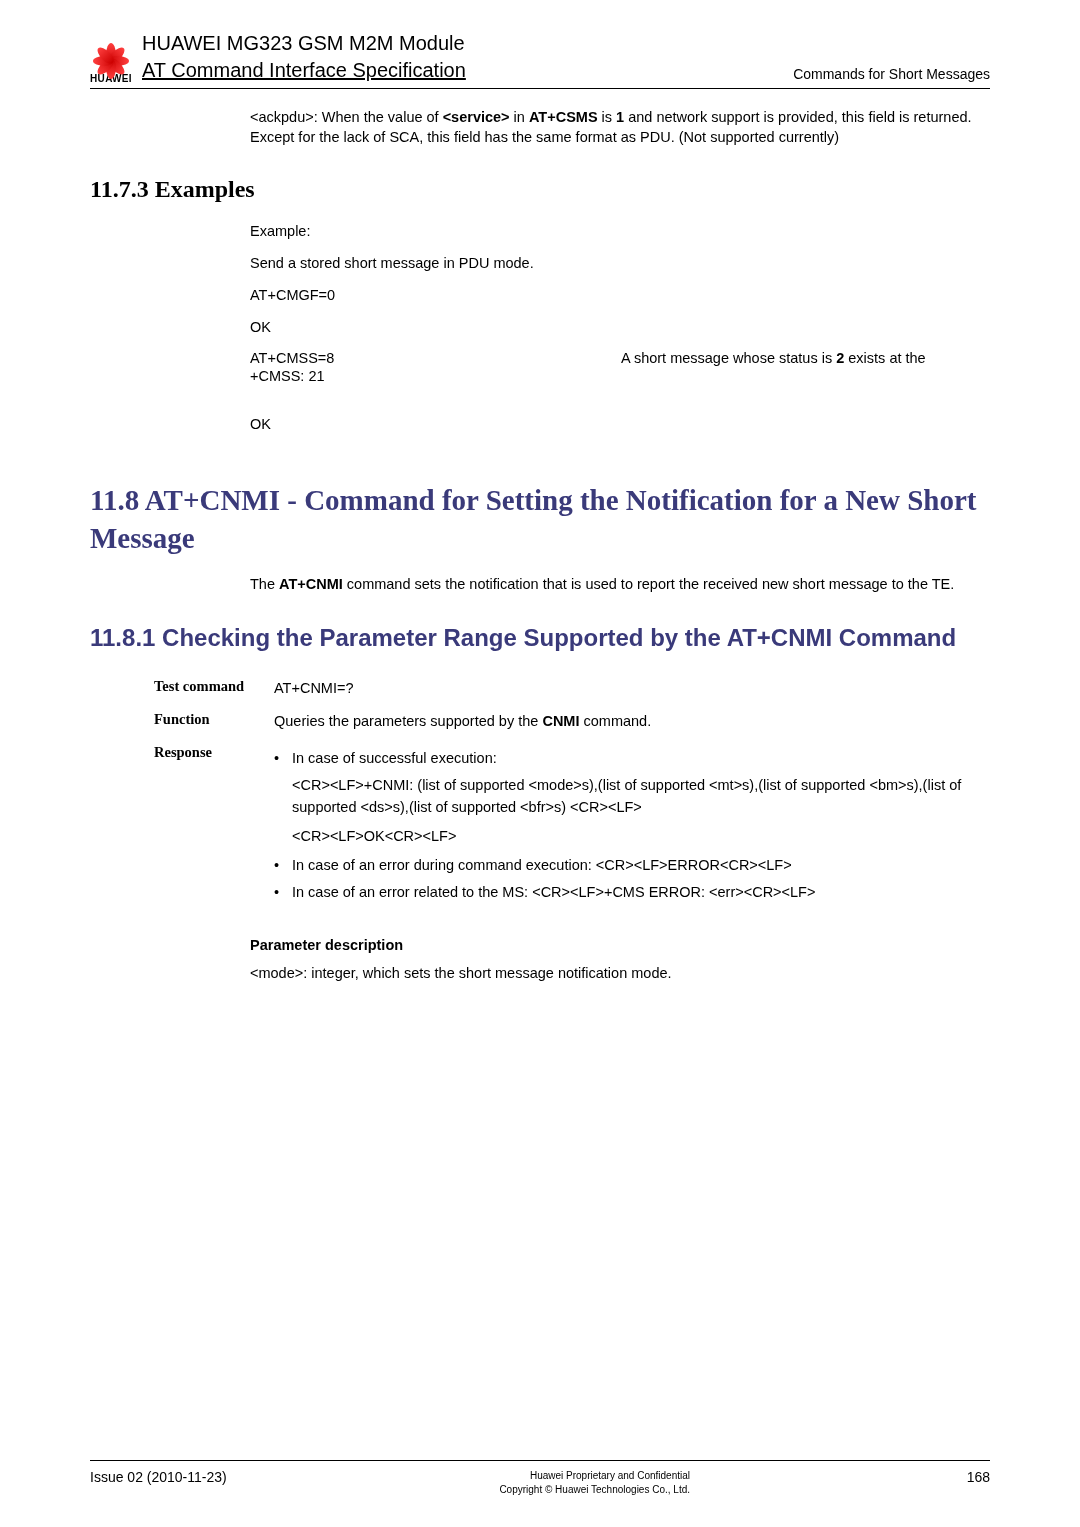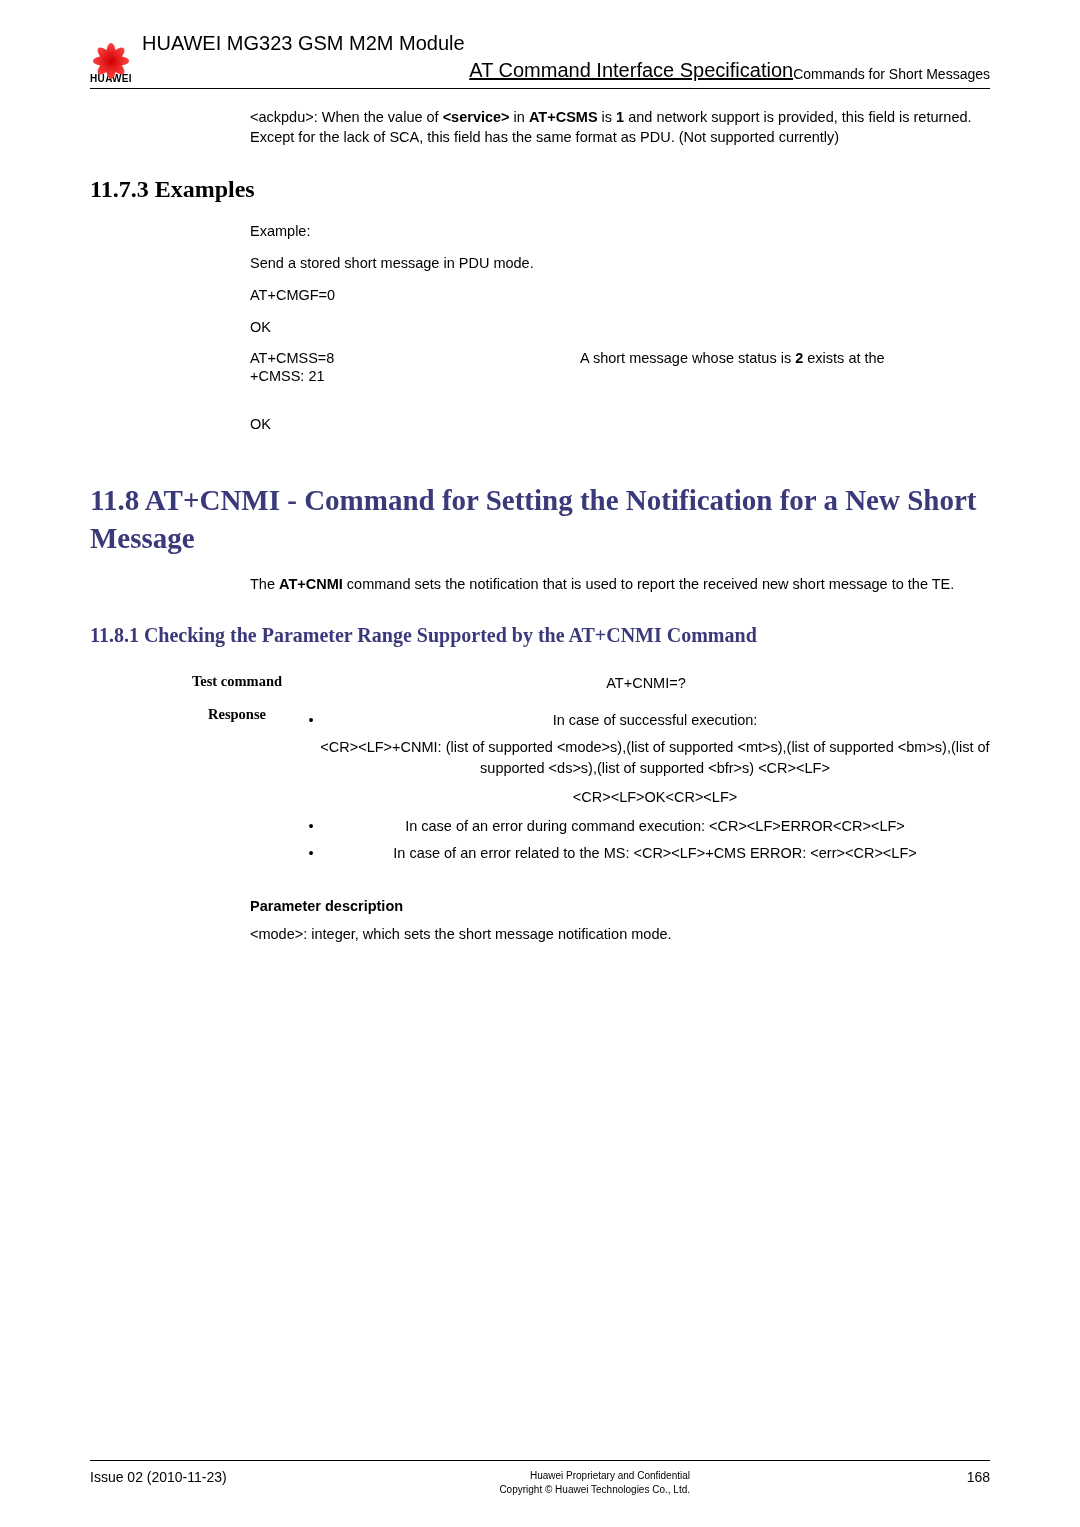--- a/index.html
+++ b/index.html
@@ -43,36 +43,36 @@
   }
   .p1{transform:rotate(0deg);} .p2{transform:rotate(45deg);} .p3{transform:rotate(90deg);}
   .p4{transform:rotate(135deg);} .p5{transform:rotate(180deg);} .p6{transform:rotate(225deg);}
   .p7{transform:rotate(270deg);} .p8{transform:rotate(315deg);}
   .logoname { font-size: 10px; font-weight: bold; color: #000; letter-spacing: 0.3px; margin-top:2px; }
   .hdr-left {
     flex: 1;
     font-size: 20px;
     line-height: 1.35;
   }
-  .hdr-left .under { text-decoration: underline; text-align: right; }
+  .hdr-left .under { text-decoration: underline; }
   .hdr-right {
     font-size: 14px;
     text-align: left;
     align-self: flex-end;
     padding-bottom: 2px;
   }
   .body-indent { padding-left: 160px; }
   .para { margin-bottom: 12px; line-height: 1.4; }
   h2.sec { font-family: "Book Antiqua", Palatino, serif; font-weight: bold; color: #000000; font-size: 24px; margin: 28px 0 18px 0; }
   h1.major { font-family: "Book Antiqua", Palatino, serif; font-weight: bold; color: #3a3a7a; font-size: 29px; line-height: 1.3; margin: 48px 0 16px 0; }
-  h2.sub { font-family: Liberation Serif, serif; font-weight: bold; color: #3a3a7a; font-size: 20px; line-height:1.35; margin: 28px 0 18px 0; }
-  .cmd-side-row { display:flex; align-items:flex-start; }
+  h2.sub { font-family: Liberation Sans, sans-serif; font-weight: bold; color: #3a3a7a; font-size: 24px; line-height:1.35; margin: 28px 0 18px 0; }
+  .cmd-side-row { display:flex; align-items:flex-start;gap:41px; }
   .cmd-side-left { flex:0 0 330px; }
   .cmd-side-right { flex:1; }
-  .defn-table { display: table; margin-left: 92px; text-align: center; }
+  .defn-table { display: table; margin-left: 64px; }
   .defn-row { display: table-row; }
   .defn-label { display: table-cell; width: 120px; vertical-align: top; padding: 6px 10px 6px 0; font-family: "Book Antiqua", Palatino, serif; font-weight: bold; }
   .defn-val { display: table-cell; vertical-align: top; padding: 6px 0; line-height: 1.45; }
   .bullet-row { display:flex; align-items:flex-start; margin: 4px 0 6px 0; }
   .bullet-dot { flex: 0 0 18px; }
   .bullet-txt { flex: 1; }
   .sub-block { margin-left: 18px; margin-top: 6px; margin-bottom:8px; }
   .pd-hdr { font-weight: bold; margin: 22px 0 10px 160px; }
   .pd-body { margin-left: 160px; line-height:1.4; }
   .footer {
@@ -143,20 +143,26 @@
 </div>
 
 <h2 class="sub">11.8.1 Checking the Parameter Range Supported by the AT+CNMI Command</h2>
 
 <div class="defn-table">
   <div class="defn-row">
     <div class="defn-label">Test command</div>
     <div class="defn-val">AT+CNMI=?</div>
   </div>
   <div class="defn-row">
+    <div class="defn-label">Function</div>
+    <div class="defn-val">
+      <span>Queries the parameters supported by the </span><b>CNMI</b><span> command.</span>
+    </div>
+  </div>
+  <div class="defn-row">
     <div class="defn-label">Response</div>
     <div class="defn-val">
       <div class="bullet-row">
         <div class="bullet-dot">•</div>
         <div class="bullet-txt">In case of successful execution:</div>
       </div>
       <div class="sub-block">&lt;CR&gt;&lt;LF&gt;+CNMI: (list of supported &lt;mode&gt;s),(list of supported &lt;mt&gt;s),(list of supported &lt;bm&gt;s),(list of supported &lt;ds&gt;s),(list of supported &lt;bfr&gt;s) &lt;CR&gt;&lt;LF&gt;</div>
       <div class="sub-block">&lt;CR&gt;&lt;LF&gt;OK&lt;CR&gt;&lt;LF&gt;</div>
       <div class="bullet-row">
         <div class="bullet-dot">•</div>

